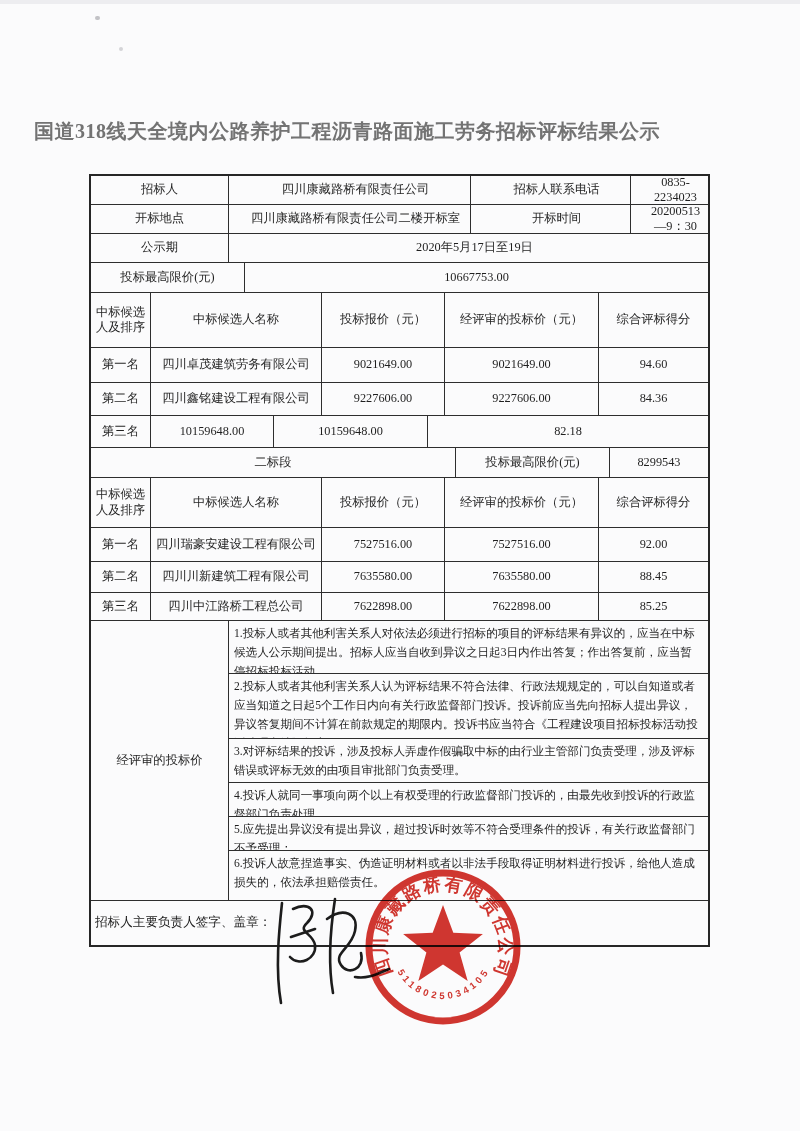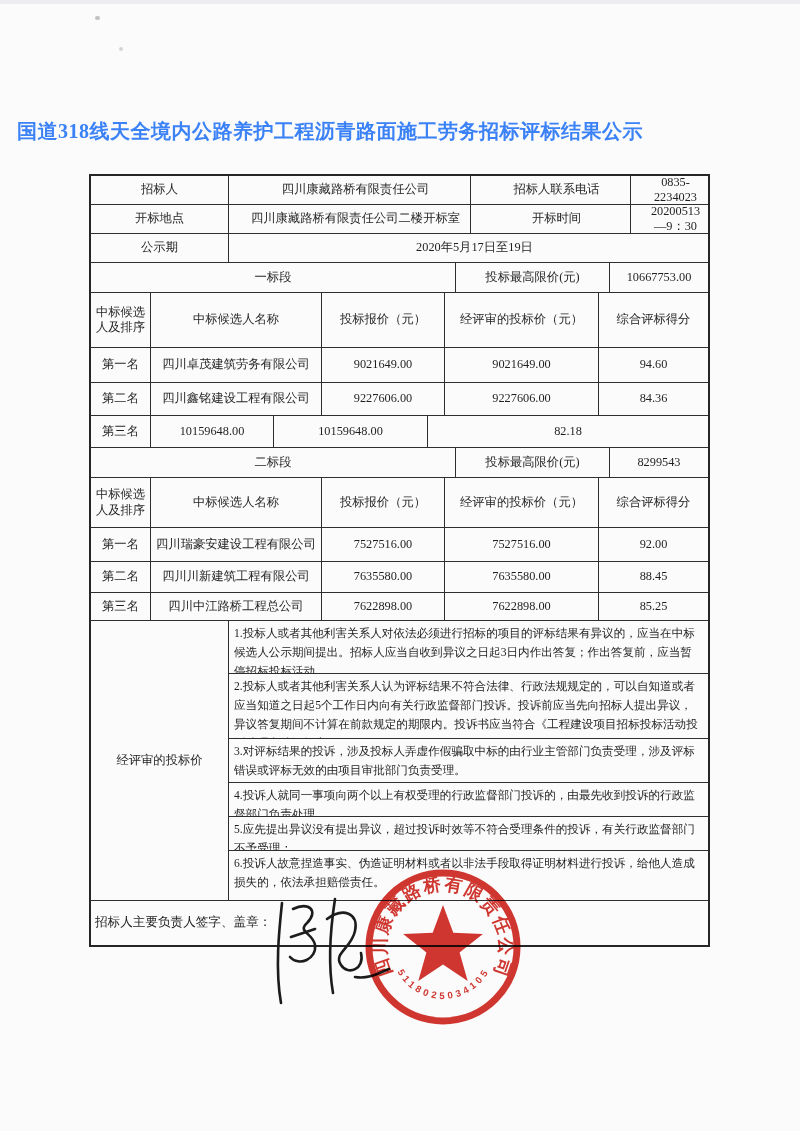--- a/index.html
+++ b/index.html
@@ -8,25 +8,25 @@
     position: relative;
     background: #fbfbfc;
     font-family: "Liberation Serif", "DejaVu Serif", serif;
     color: #1f1f1f;
     overflow: hidden;
   }
   .scan-edge { position:absolute; left:0; top:0; width:800px; height:4px; background:#ededf0; }
   .title {
     position: absolute;
     left: 0; top: 118px; width: 660px;
-    text-align: center;
+    text-align: right;
     font-size: 20px;
     font-weight: bold;
     letter-spacing: 0.5px;
-    color: #3b82f6;
+    color: #737373;
   }
   .tbl {
     position: absolute;
     left: 89px; top: 174px;
     width: 621px;
     border: 2px solid #262626;
     background: transparent;
   }
   .row { display: flex; border-bottom: 1.4px solid #2e2e2e; align-items: stretch; }
   .row:last-child { border-bottom: none; }
@@ -92,21 +92,20 @@
     <div class="cell w148">开标时间</div>
     <div class="cell last">20200513—9：30</div>
   </div>
 
   <div class="row h29">
     <div class="cell w138">公示期</div>
     <div class="cell last">2020年5月17日至19日</div>
   </div>
 
   <div class="row h30">
-    <div class="cell w365">一标段</div>
     <div class="cell w154">投标最高限价(元)</div>
     <div class="cell last">10667753.00</div>
   </div>
 
   <div class="row h55">
     <div class="cell w71">中标候选人及排序</div>
     <div class="cell w171">中标候选人名称</div>
     <div class="cell w123">投标报价（元）</div>
     <div class="cell w154">经评审的投标价（元）</div>
     <div class="cell last">综合评标得分</div>

